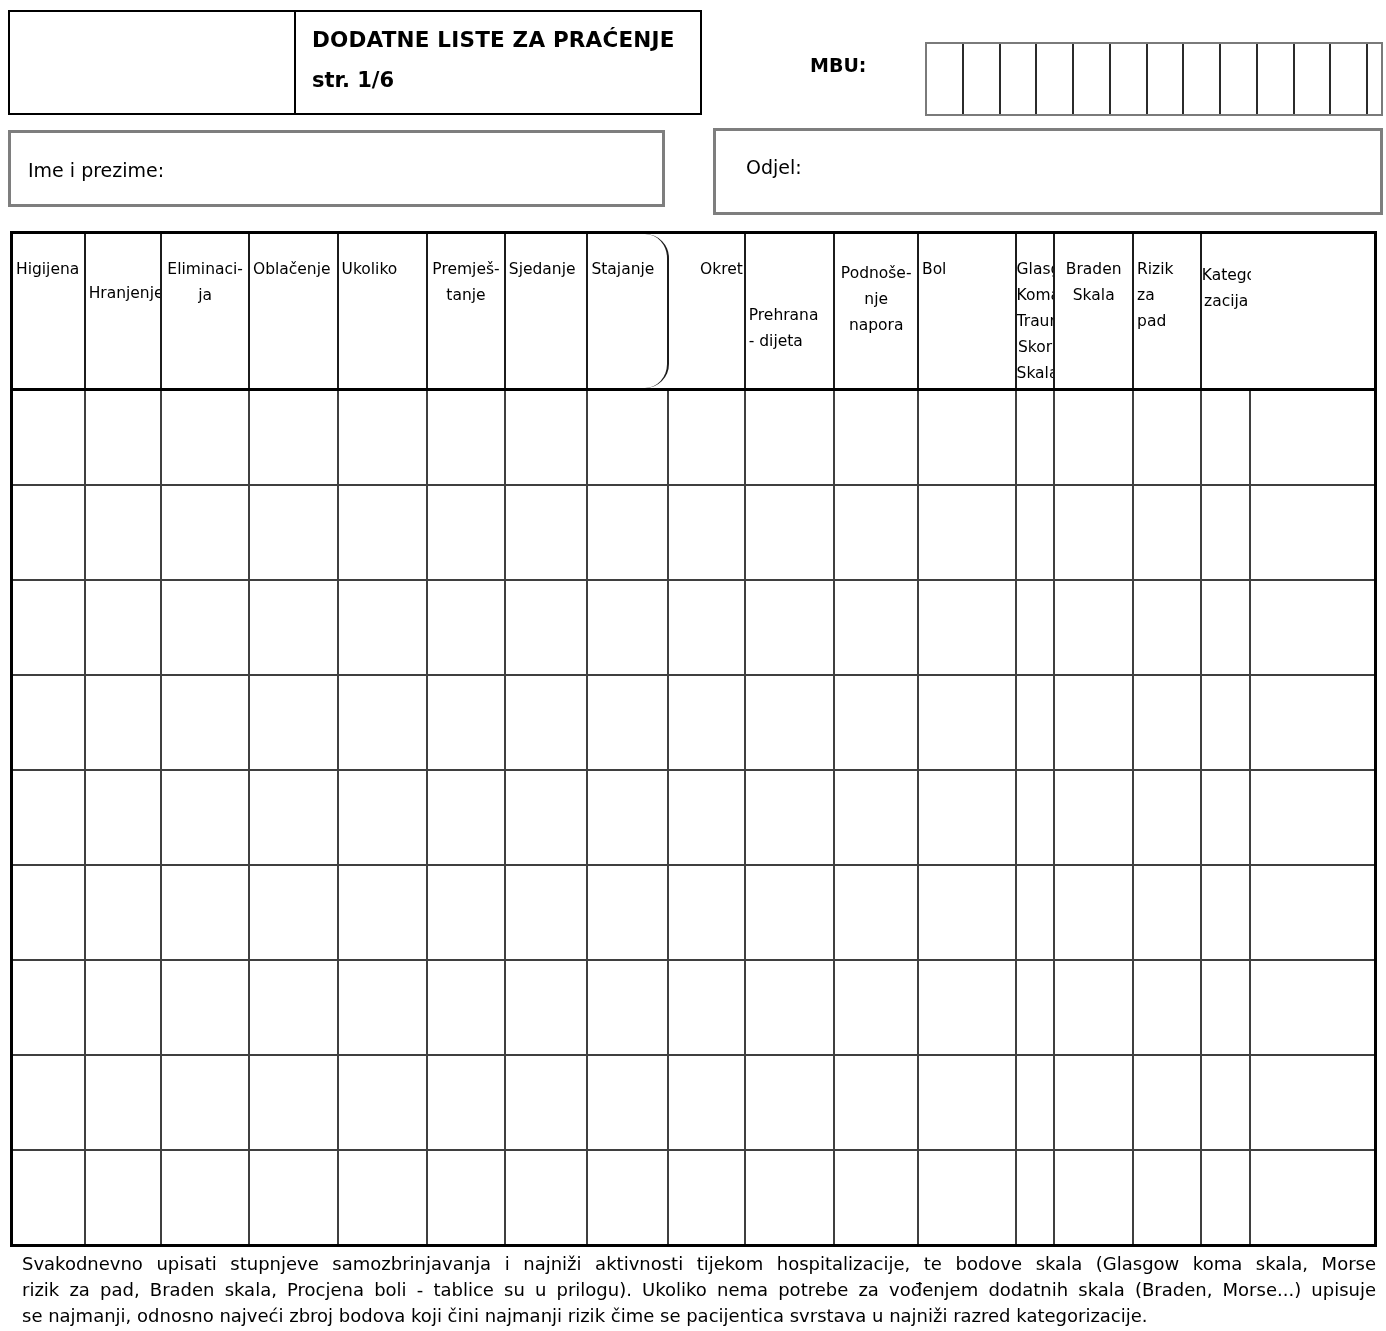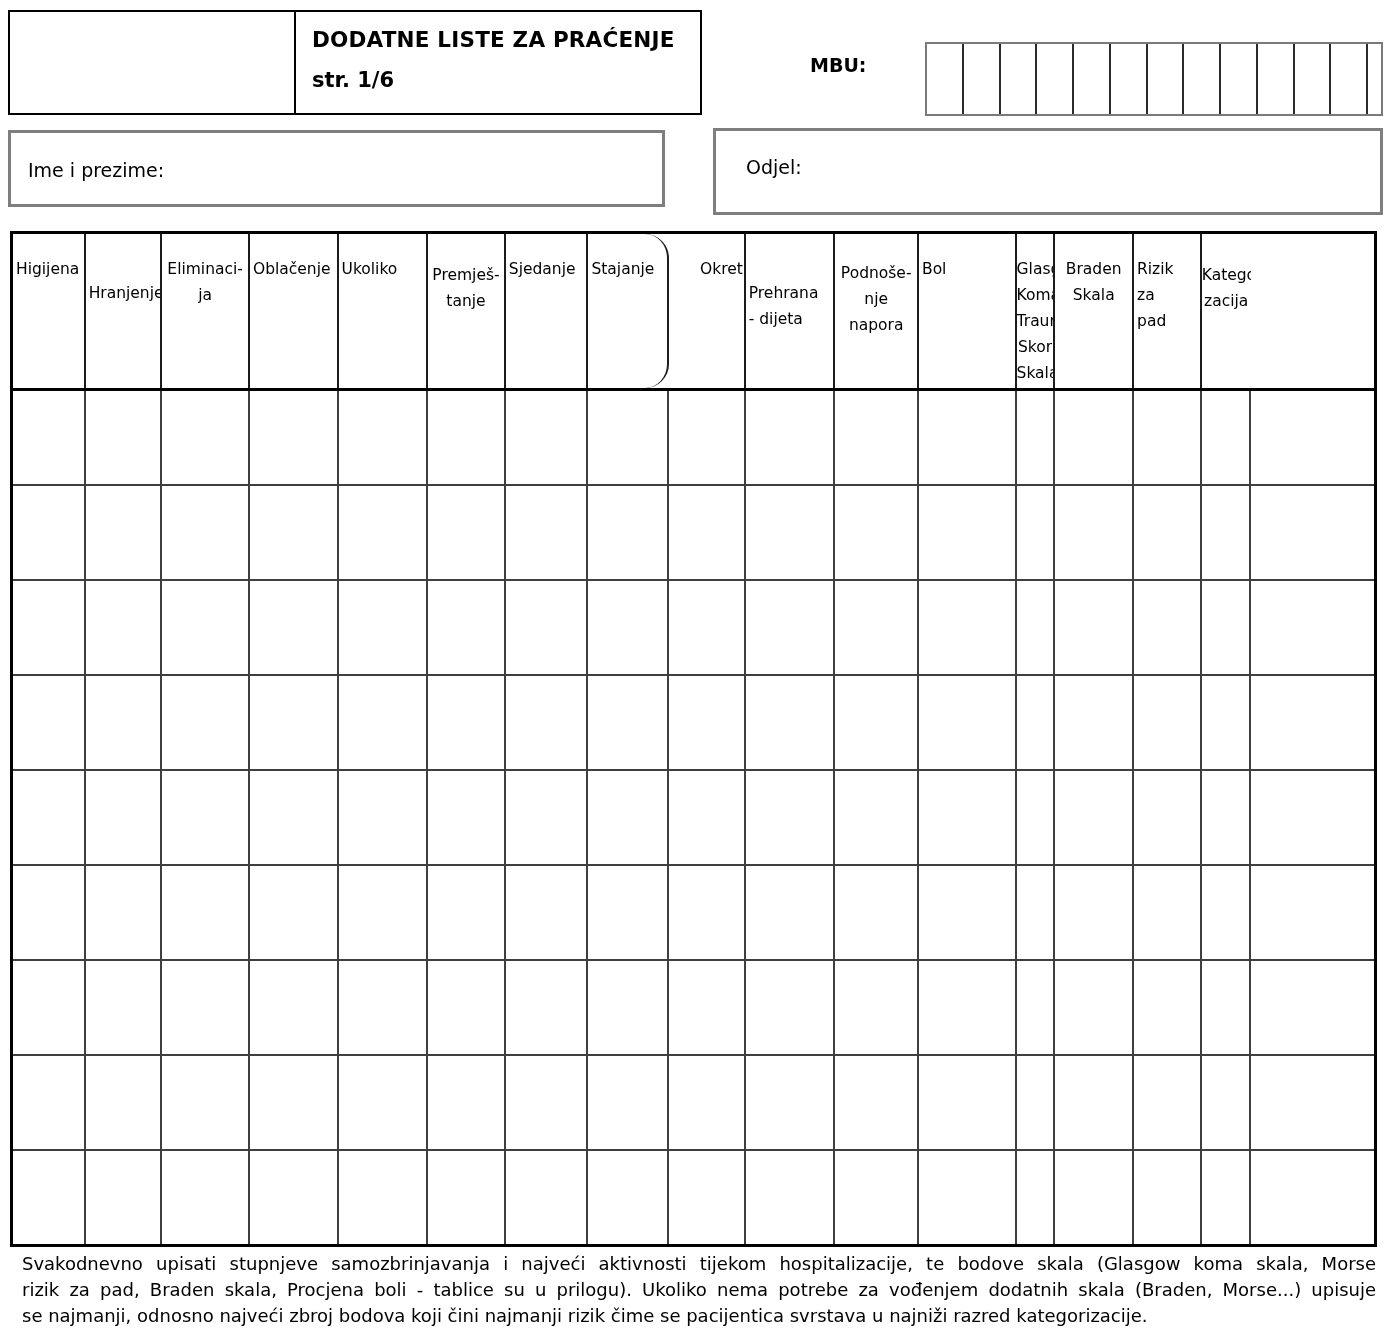--- a/index.html
+++ b/index.html
@@ -81,25 +81,25 @@
     <span>Odjel:</span>
   </div>
 
   <div class="abs ktable">
     <div class="khead" style="grid-template-columns: minmax(0px, 73fr) minmax(0px, 77fr) minmax(0px, 88fr) minmax(0px, 89fr) minmax(0px, 90fr) minmax(0px, 78fr) minmax(0px, 83fr) minmax(0px, 81fr) minmax(0px, 77fr) minmax(0px, 90fr) minmax(0px, 84fr) minmax(0px, 98fr) minmax(0px, 39fr) minmax(0px, 79fr) minmax(0px, 68fr) minmax(0px, 49fr) minmax(0px, 124fr);">
         <div class="hcell left" style="padding-top: 22px;">Higijena</div>
         <div class="hcell left" style="padding-top: 46px;">Hranjenje</div>
         <div class="hcell center" style="">Eliminaci-<br>ja</div>
         <div class="hcell left" style="padding-top: 22px;">Oblačenje</div>
         <div class="hcell left" style="padding-top: 22px;">Ukoliko</div>
-        <div class="hcell center" style="padding-top: 28px;">Premješ-<br>tanje</div>
+        <div class="hcell center" style="padding-top: 22px;">Premješ-<br>tanje</div>
         <div class="hcell left" style="padding-top: 22px;">Sjedanje</div>
         <div class="hcell left" style="padding-top: 22px; border-radius: 24px;">Stajanje</div>
         <div class="hcell left" style="padding-top: 22px; margin-left: 28px;">Okretanje</div>
-        <div class="hcell left" style="padding-top: 46px;">Prehrana<br>- dijeta</div>
+        <div class="hcell left" style="padding-top: 68px;">Prehrana<br>- dijeta</div>
         <div class="hcell center" style="padding-top: 26px;">Podnoše-<br>nje<br>napora</div>
         <div class="hcell left" style="padding-top: 22px;">Bol</div>
         <div class="hcell center" style="padding-top: 22px;">Glasgow<br>Koma<br>Trauma<br>Skor<br>Skala</div>
         <div class="hcell center" style="padding-top: 22px;">Braden<br>Skala</div>
         <div class="hcell left" style="padding-top: 22px;">Rizik<br>za<br>pad</div>
         <div class="hcell center" style="padding-top: 28px;">Kategori-<br>zacija</div>
       </div>
     <div class="kbody">
         <div class="trow" style="grid-template-columns: minmax(0px, 73fr) minmax(0px, 77fr) minmax(0px, 88fr) minmax(0px, 89fr) minmax(0px, 90fr) minmax(0px, 78fr) minmax(0px, 83fr) minmax(0px, 81fr) minmax(0px, 77fr) minmax(0px, 90fr) minmax(0px, 84fr) minmax(0px, 98fr) minmax(0px, 39fr) minmax(0px, 79fr) minmax(0px, 68fr) minmax(0px, 49fr) minmax(0px, 124fr);">
           <div class="bcell"></div>
@@ -269,18 +269,18 @@
           <div class="bcell"></div>
           <div class="bcell"></div>
           <div class="bcell"></div>
           <div class="bcell"></div>
           <div class="bcell"></div>
         </div>
       </div>
   </div>
 
   <div class="abs footer">
-    <span class="fline just">Svakodnevno upisati stupnjeve samozbrinjavanja i najveći aktivnosti  tijekom  hospitalizacije, te bodove skala (Glasgow koma skala, Morse</span>
+    <span class="fline just">Svakodnevno upisati stupnjeve samozbrinjavanja i najniži aktivnosti  tijekom  hospitalizacije, te bodove skala (Glasgow koma skala, Morse</span>
     <span class="fline just">rizik za pad, Braden skala, Procjena boli - tablice su u prilogu). Ukoliko nema potrebe za vođenjem dodatnih skala (Braden, Morse...) upisuje</span>
     <span class="fline">se najmanji, odnosno najveći zbroj bodova koji čini najmanji rizik čime se pacijentica svrstava u najniži razred kategorizacije.</span>
   </div>
 
 </div>
 
 </body></html>

